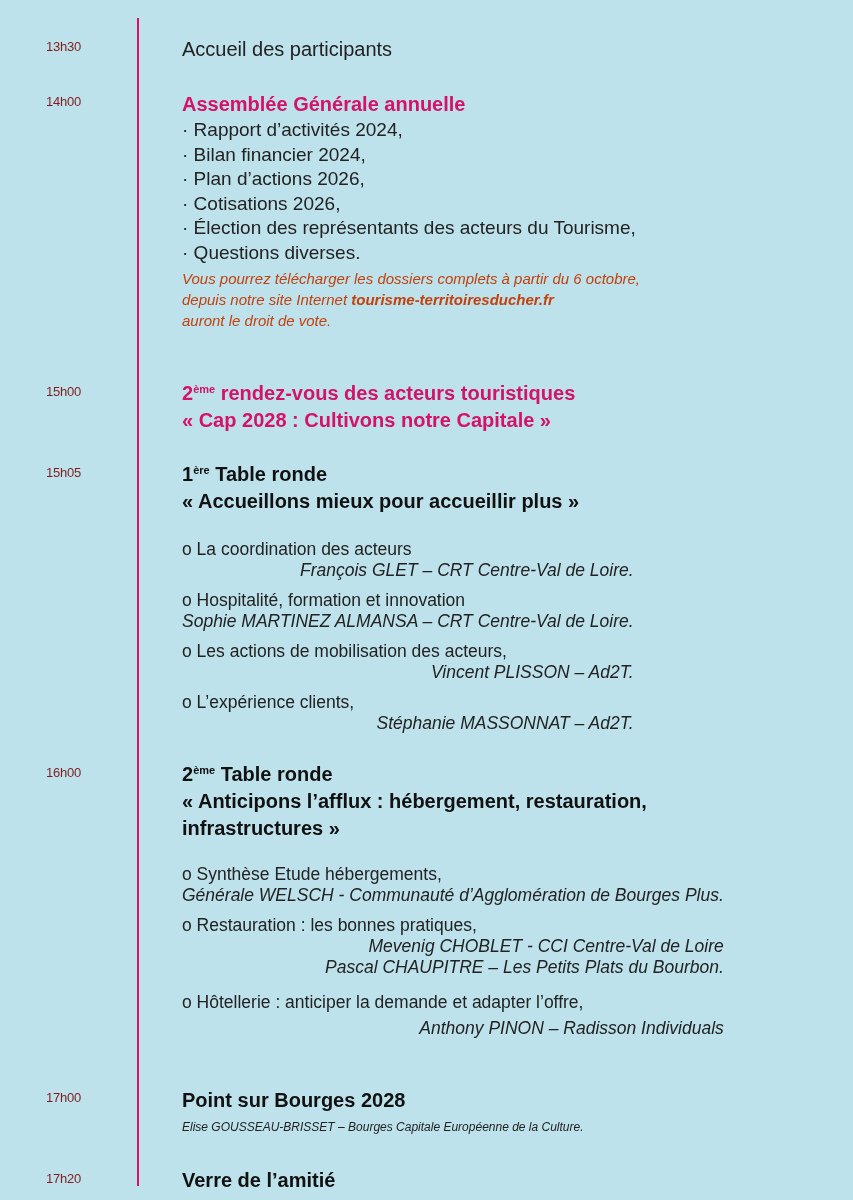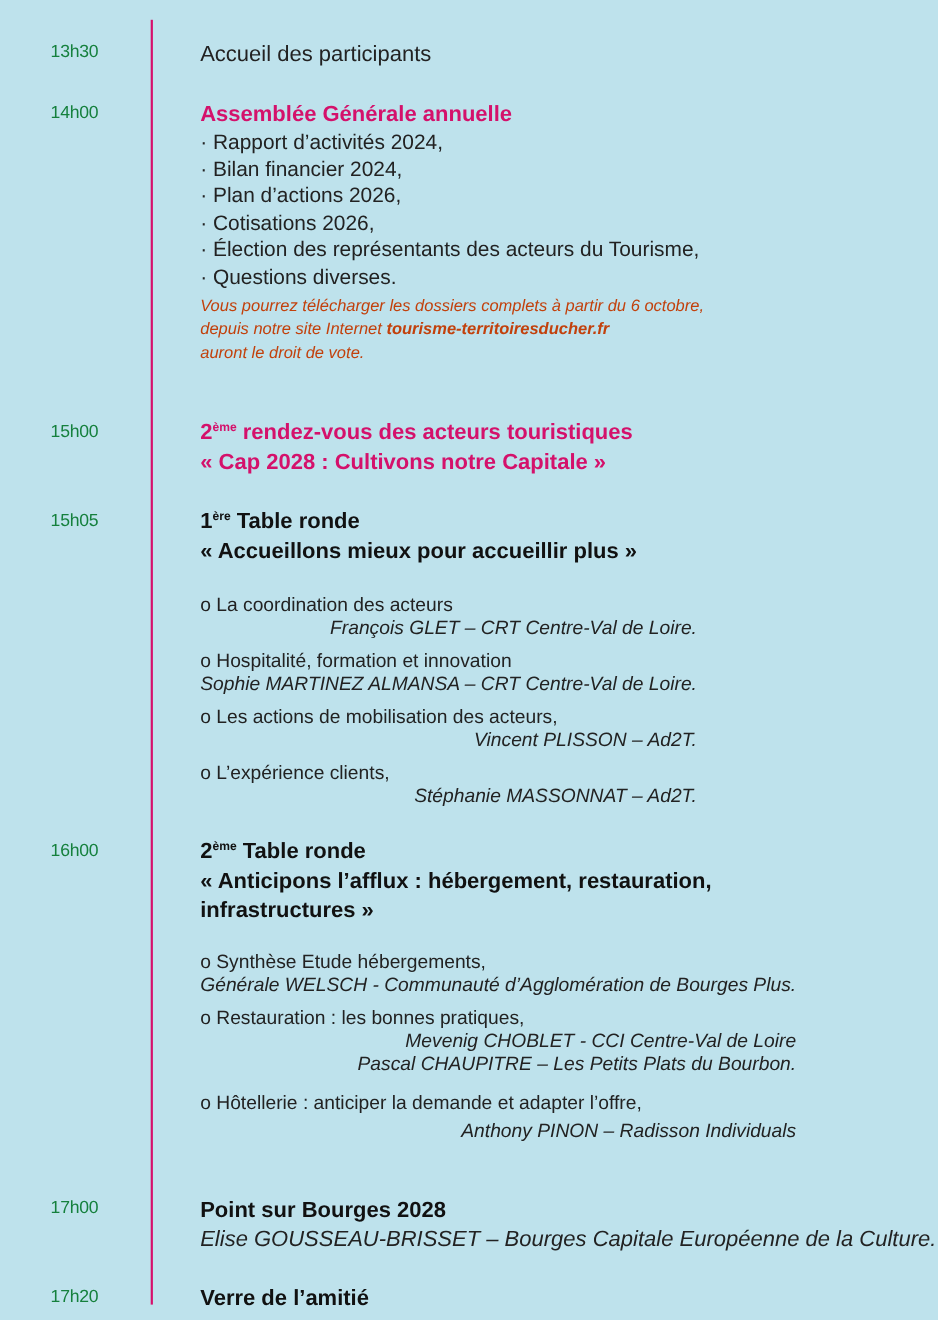--- a/index.html
+++ b/index.html
@@ -8,35 +8,35 @@
     background: #bee2ec;
     font-family: "Liberation Sans", "DejaVu Sans", sans-serif;
     color: #1b1b1b;
     position: relative;
   }
   .vline {
     position: absolute; left: 137px; top: 18px; width: 2px; height: 1168px;
     background: #d6106c;
   }
   .time {
-    position: absolute; left: 46px; font-size: 16px; color: #15803d;
+    position: absolute; left: 46px; font-size: 13px; color: #7f1d1d;
     letter-spacing: -0.2px;
   }
   .content { position: absolute; left: 182px; }
   .plain { font-size: 20px; color: #222; }
   .pink-title { font-size: 20px; font-weight: bold; color: #d4116b; line-height: 27px; }
   .dark-title { font-size: 20px; font-weight: bold; color: #111; line-height: 27px; }
   .bullet { font-size: 19px; line-height: 24.5px; color: #222; }
   .note { font-size: 15px; font-style: italic; line-height: 21px; color: #c2410c; }
   .note b { font-weight: bold; }
   .sub { font-size: 17.5px; line-height: 21px; color: #222; }
   .sub-item { margin-bottom: 9px; }
   .speaker { font-style: italic; text-align: right; }
   sup { font-size: 11px; vertical-align: 7px; line-height: 0; }
-  .speaker-small { font-size: 20px; font-style: italic; line-height: 21px; color: #222; }
+  .speaker-small { font-size: 12px; font-style: italic; line-height: 21px; color: #222; }
 </style>
 </head>
 <body>
 
 <div class="vline"></div>
 
 <div class="time" style="top:39px;">13h30</div>
 <div class="content plain" style="top:38px;text-align:right;">Accueil des participants</div>
 
 <div class="time" style="top:94px;">14h00</div>

